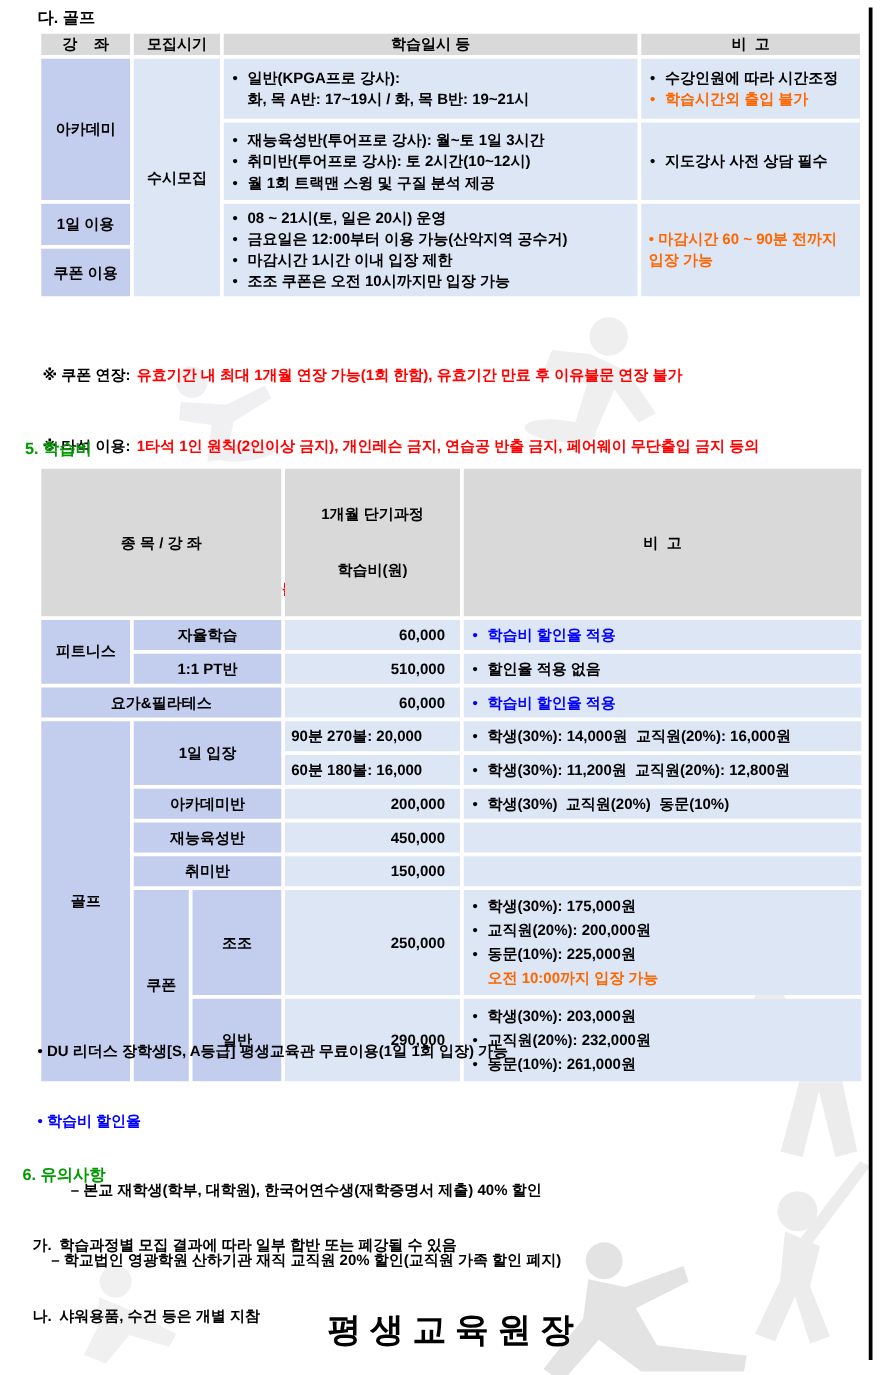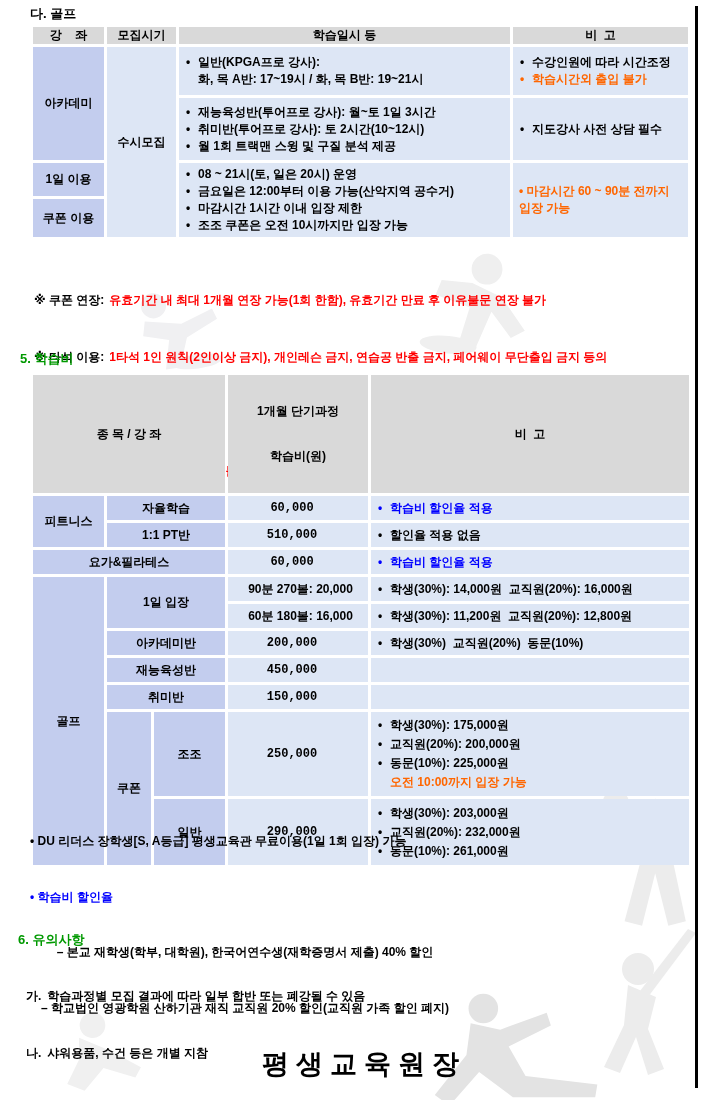--- a/index.html
+++ b/index.html
@@ -17,22 +17,22 @@
   .g{background:#d9d9d9;white-space:pre;}
   .lav{background:#c3cdee;}
   .blu{background:#dde6f5;}
   .cL{text-align:left;padding:3px 6px;}
   .b{position:relative;padding-left:13px;text-align:left;white-space:pre-wrap;line-height:17px;}
   .b::before{content:"•";position:absolute;left:1px;top:0;}
   .b19{line-height:19px;}
   .cont{padding-left:13px;text-align:left;white-space:pre-wrap;line-height:17px;}
   .binl{text-align:left;white-space:pre-wrap;line-height:17px;}
   .binl::before{content:"• ";}
-  .num{text-align:center;padding-right:12px;font-family:Liberation Mono, monospace;}
-  .ptx{text-align:center;padding-left:5px;white-space:pre-wrap;}
+  .num{text-align:right;padding-right:12px;}
+  .ptx{text-align:left;padding-left:5px;white-space:pre-wrap;}
   .red{color:#ff0000;text-align:right;}
   .org{color:#ff6600;}
   .blue{color:#0000ff;}
 
   .notes1{position:absolute;left:34px;top:253px;font-size:12px;line-height:19px;white-space:pre-wrap;}
   .notes1 .lbl{margin-right:5px;}
   .notes1 .indent{padding-left:86px;display:block;}
 
   .disc{position:absolute;left:30px;top:795px;font-size:12px;line-height:18.5px;white-space:pre-wrap;}
   .disc .dash{padding-left:11px;text-align:center;}

